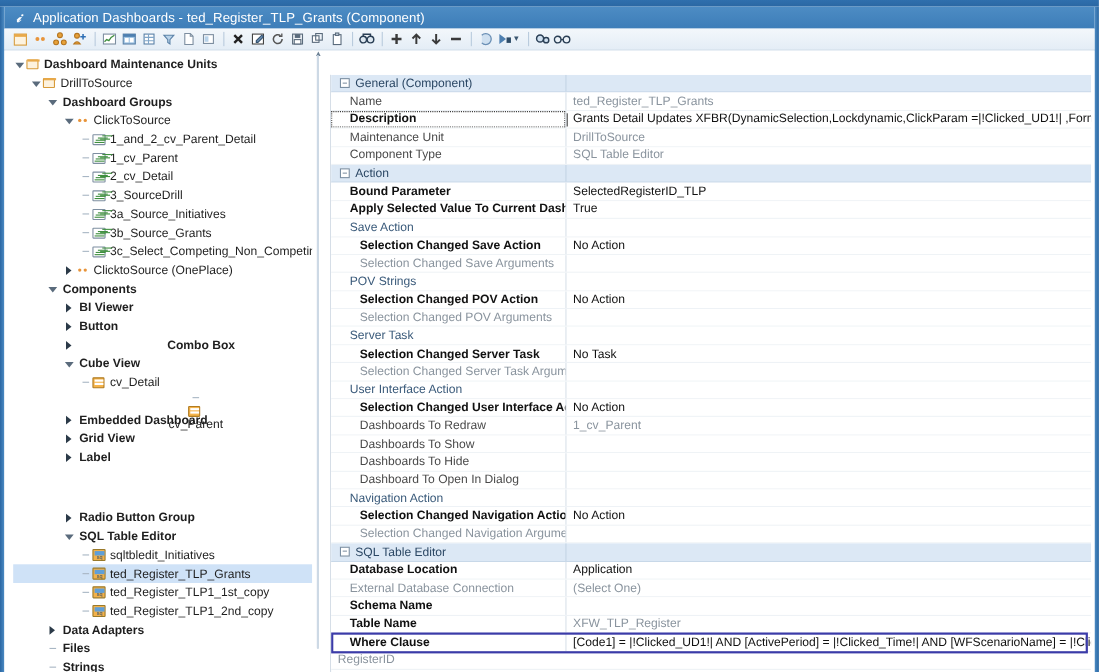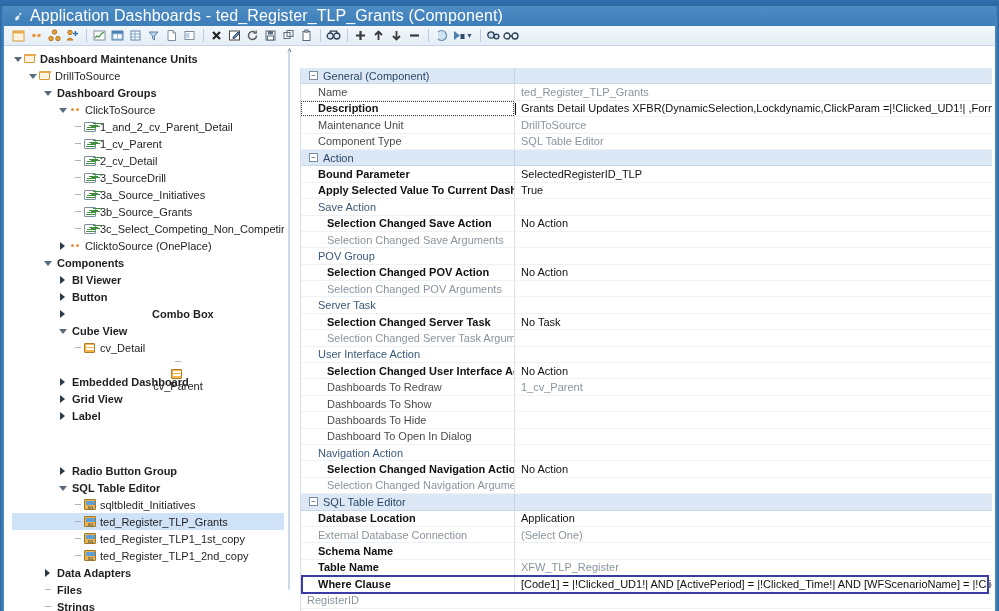--- a/index.html
+++ b/index.html
@@ -39,21 +39,21 @@
     box-sizing:border-box;
   }
   .titlebar .app-glyph{
     width:14px;height:14px;margin-right:6px;
     display:flex;align-items:center;justify-content:center;
     font-family:"Liberation Serif",serif;
     font-style:italic;font-weight:bold;font-size:12px;
     color:#ffffff;
   }
   .titlebar .title-text{
-    font-size:16px;letter-spacing:.1px;white-space:nowrap;
+    font-size:12px;letter-spacing:.1px;white-space:nowrap;
   }
 
   
   .toolbar{
     position:absolute;left:4px;top:26px;width:991px;height:20px;
     background:linear-gradient(#f3f7fb,#e4edf6);
     border-bottom:1px solid #c4d4e4;
     display:flex;align-items:center;
     box-sizing:border-box;
     padding-left:6px;
@@ -713,21 +713,21 @@
         <div class="prow sub">
           <div class="pname lvl2">
             <span class="txt-gray">Selection Changed Save Arguments</span>
           </div>
           <div class="pval">
             <span class="txt-gray"></span>
           </div>
         </div>
         <div class="prow sub">
           <div class="pname lvl1">
-            <span class="txt-blue">POV Group</span>
+            <span class="txt-blue">POV Strings</span>
           </div>
           <div class="pval">
             <span class="txt-dark"></span>
           </div>
         </div>
         <div class="prow sub">
           <div class="pname lvl2">
             <span class="txt-dark bold">Selection Changed POV Action</span>
           </div>
           <div class="pval">

